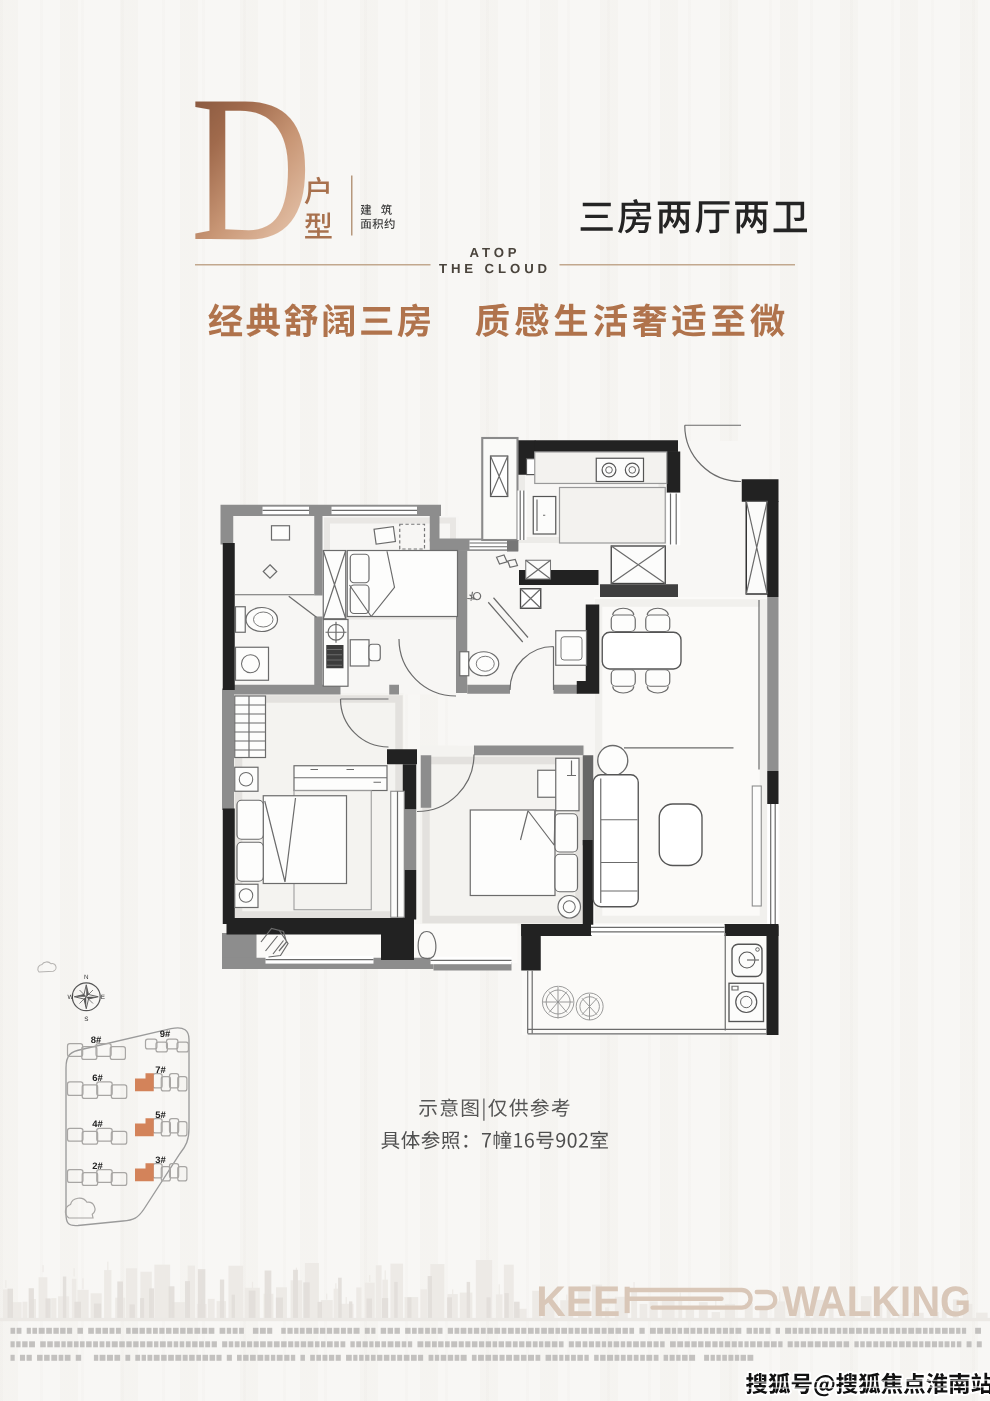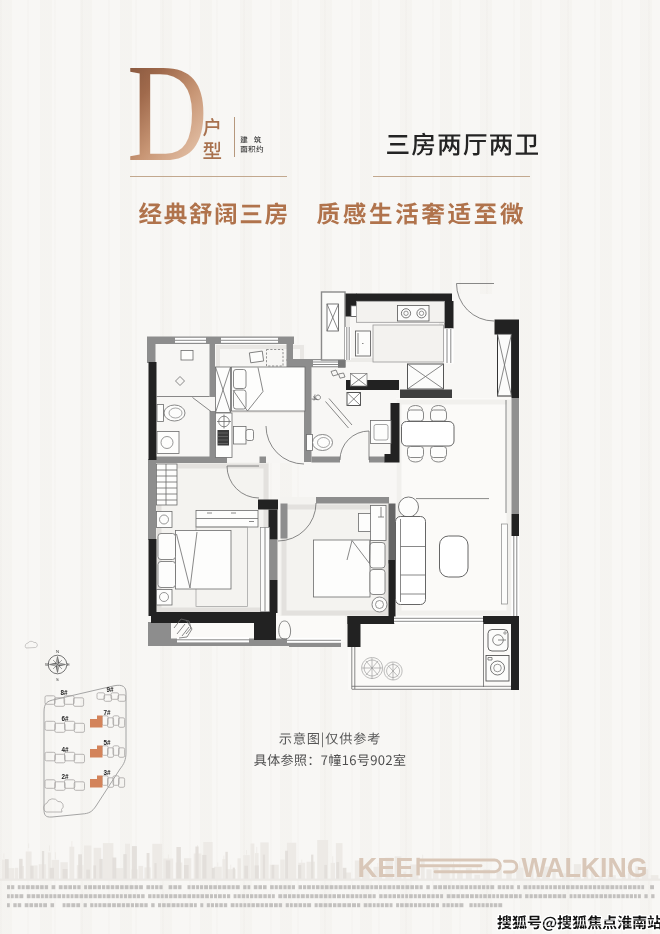--- a/index.html
+++ b/index.html
@@ -27,20 +27,21 @@
 <body>
 <div class="page">
 
 <div class="stripes"></div>
 
 <div class="abs dletter">D</div>
 
 <div class="abs vdiv"></div>
 
 
+<div class="abs atop">ATOP<br>THE CLOUD</div>
 
 <div class="abs aline" style="left:130px;width:157px;"></div>
 
 <div class="abs aline" style="left:373px;width:157px;"></div>
 <svg class="overlay" width="660" height="934" viewBox="0 0 660 934">
 <g>
 
 <rect x="156" y="344" width="150" height="119" fill="#f7f6f4"></rect>
 
 <rect x="156" y="462" width="113" height="151" fill="#f4f3f0"></rect>

